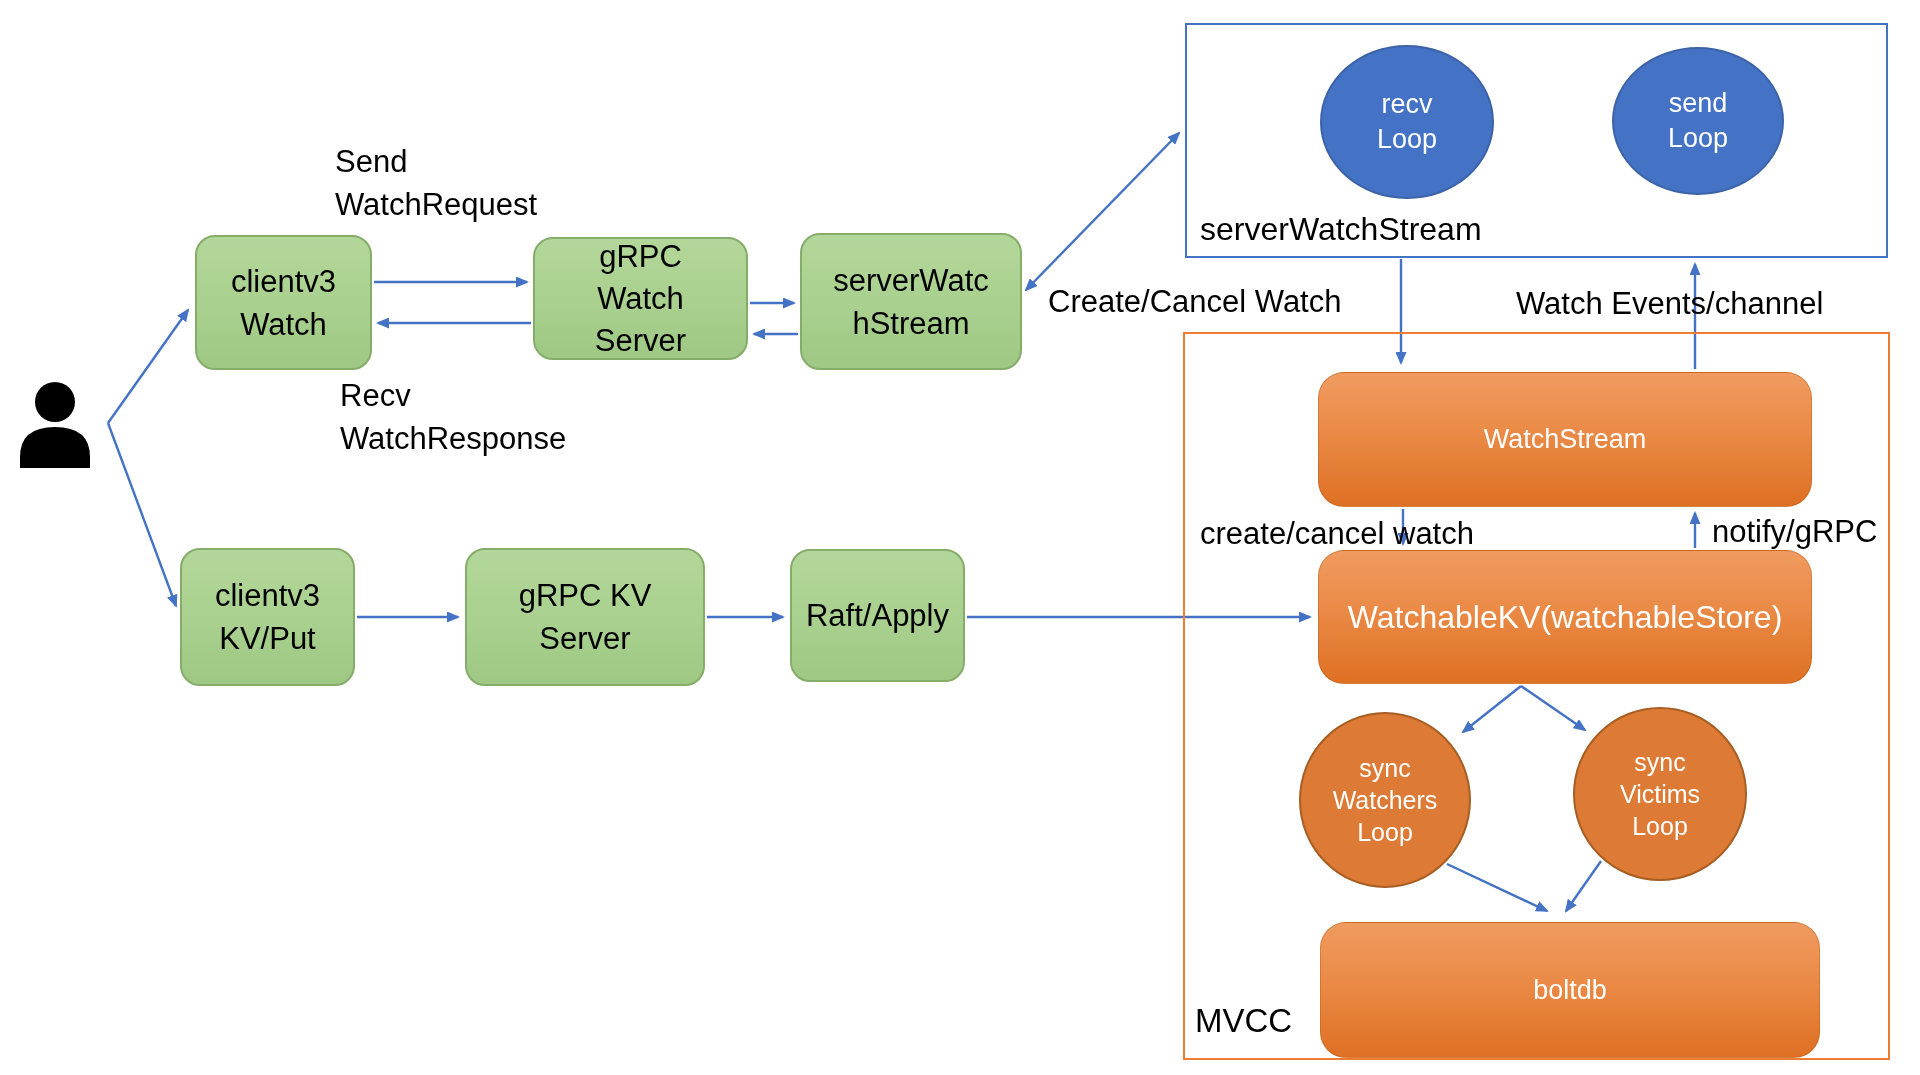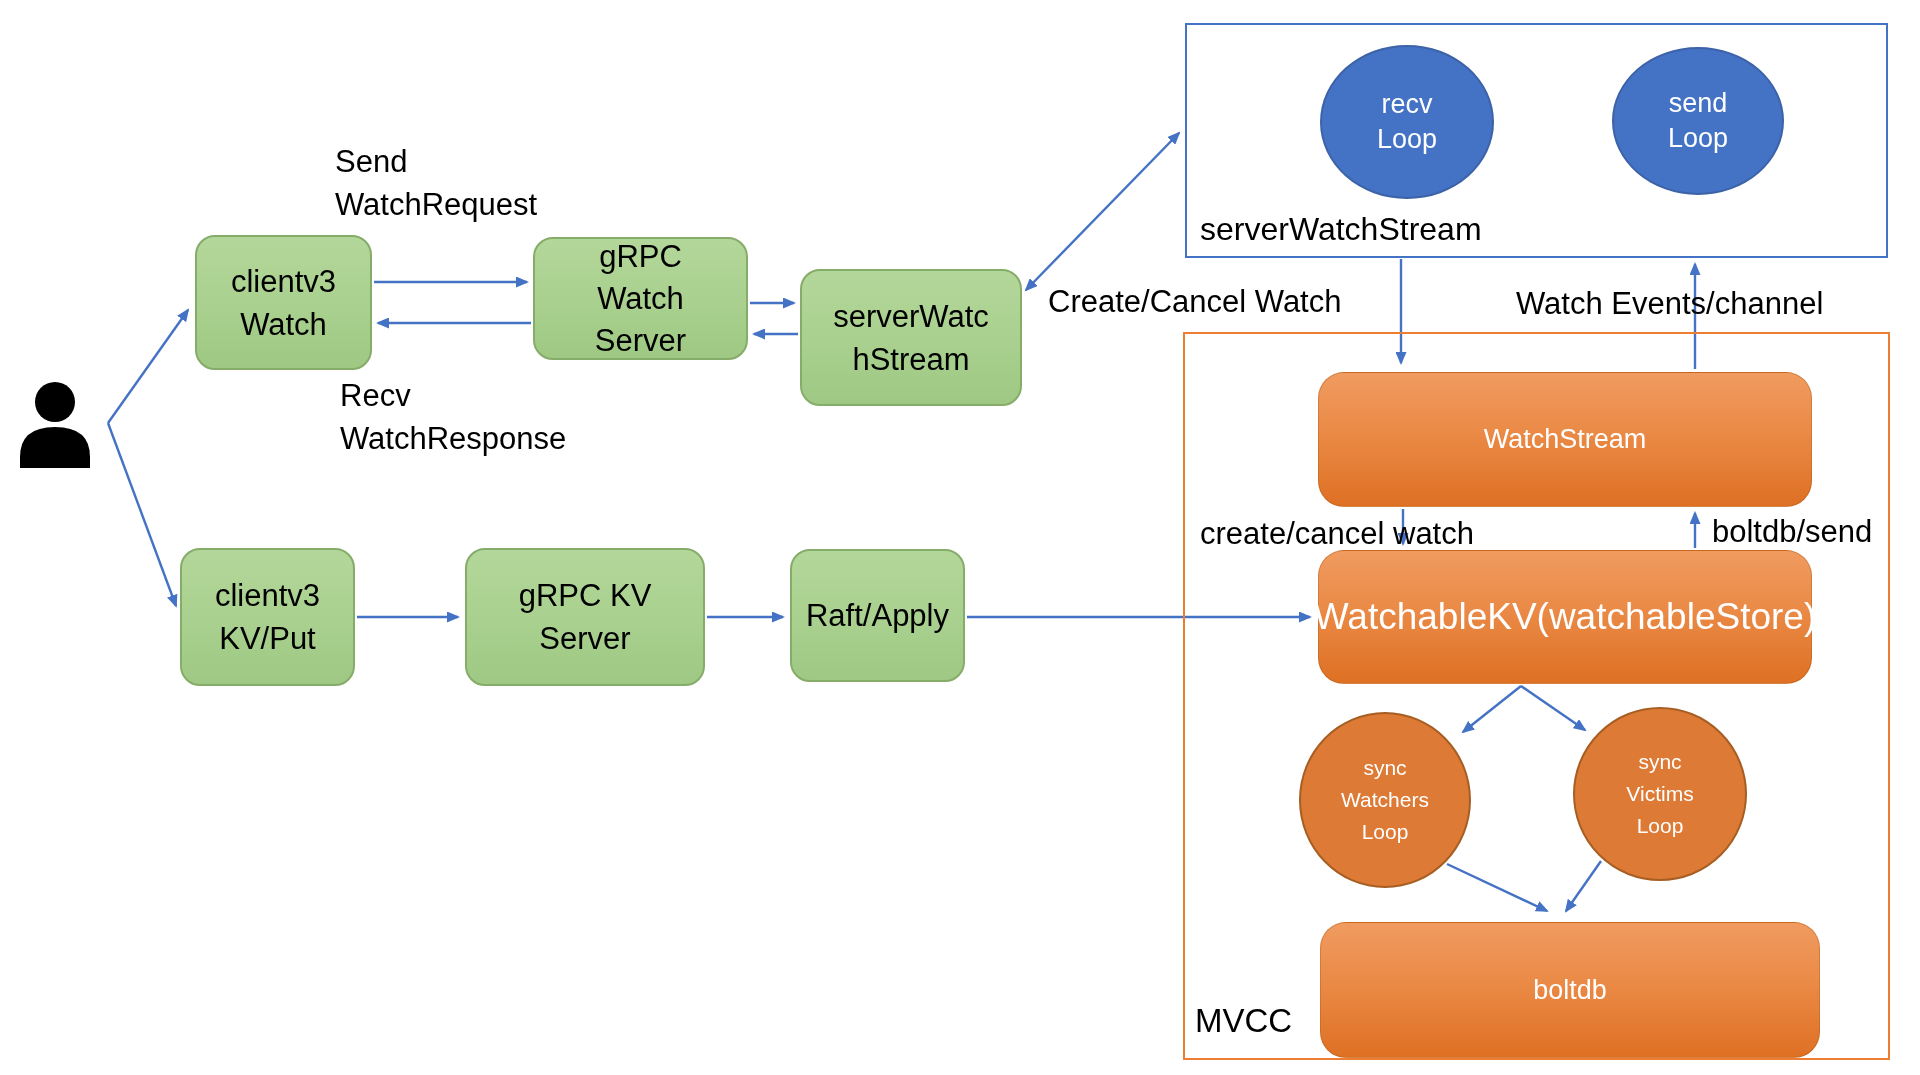--- a/index.html
+++ b/index.html
@@ -54,21 +54,21 @@
     border-radius:26px;
     color:var(--text-light);
     font-size:27px;
   }
   .orange-ellipse{
     background:linear-gradient(180deg,#e1full 0%,var(--orange-ellipse-fill) 100%);
     background:var(--orange-ellipse-fill);
     border:2px solid var(--orange-ellipse-border);
     border-radius:50%;
     color:var(--text-light);
-    font-size:21px;line-height:32px;
+    font-size:25px;line-height:32px;
   }
   .annotation{
     position:absolute;color:var(--text-dark);
     font-size:31px;line-height:43px;white-space:pre-line;
   }
   .person{position:absolute;}
 </style>
 </head>
 <body>
 
@@ -112,21 +112,21 @@
     <path d="M2,88 L2,77 Q2,47 37,47 Q72,47 72,77 L72,88 Z" fill="#000"></path>
   </svg>
 
   <div class="node green-box" style="left:195px;top:235px;width:177px;height:135px;"><span>clientv3
 Watch</span></div>
 
   <div class="node green-box" style="left:533px;top:237px;width:215px;height:123px;line-height:42px;"><span>gRPC
 Watch
 Server</span></div>
 
-  <div class="node green-box" style="left:800px;top:233px;width:222px;height:137px;margin-top:36px;"><span>serverWatc
+  <div class="node green-box" style="left:800px;top:233px;width:222px;height:137px;"><span>serverWatc
 hStream</span></div>
 
   <div class="node green-box" style="left:180px;top:548px;width:175px;height:138px;"><span>clientv3
 KV/Put</span></div>
 
   <div class="node green-box" style="left:465px;top:548px;width:240px;height:138px;"><span>gRPC KV
 Server</span></div>
 
   <div class="node green-box" style="left:790px;top:549px;width:175px;height:133px;"><span>Raft/Apply</span></div>
 
@@ -134,21 +134,21 @@
     <div class="node blue-ellipse" style="left:133px;top:20px;width:174px;height:154px;"><span>recv
 Loop</span></div>
     <div class="node blue-ellipse" style="left:425px;top:22px;width:172px;height:148px;"><span>send
 Loop</span></div>
     <div class="container-label" style="left:13px;top:186px;font-size:32px;">serverWatchStream</div>
   </div>
 
   <div class="container-box orange-container" style="left:1183px;top:332px;width:707px;height:728px;">
     <div class="node orange-box" style="left:133px;top:38px;width:494px;height:135px;"><span>WatchStream</span></div>
 
-    <div class="node orange-box" style="left:133px;top:216px;width:494px;height:134px;font-size:37px;"><span>WatchableKV(watchableStore)</span></div>
+    <div class="node orange-box" style="left:133px;top:216px;width:494px;height:134px;font-size:32px;"><span>WatchableKV(watchableStore)</span></div>
 
     <div class="node orange-ellipse" style="left:114px;top:378px;width:172px;height:176px;"><span>sync
 Watchers
 Loop</span></div>
 
     <div class="node orange-ellipse" style="left:388px;top:373px;width:174px;height:174px;"><span>sync
 Victims
 Loop</span></div>
 
     <div class="node orange-box" style="left:135px;top:588px;width:500px;height:136px;"><span>boltdb</span></div>
@@ -156,15 +156,15 @@
     <div class="container-label" style="left:10px;top:668px;font-size:33px;">MVCC</div>
   </div>
 
   <div class="annotation" style="left:335px;top:140px;">Send
 WatchRequest</div>
   <div class="annotation" style="left:340px;top:374px;">Recv
 WatchResponse</div>
   <div class="annotation" style="left:1048px;top:280px;">Create/Cancel Watch</div>
   <div class="annotation" style="left:1490px;top:282px;margin-left:26px;">Watch Events/channel</div>
   <div class="annotation" style="left:1200px;top:512px;">create/cancel watch</div>
-  <div class="annotation" style="left:1712px;top:510px;">boltdb/send</div>
+  <div class="annotation" style="left:1712px;top:510px;">notify/gRPC</div>
 
 </div>
 
 </body></html>

